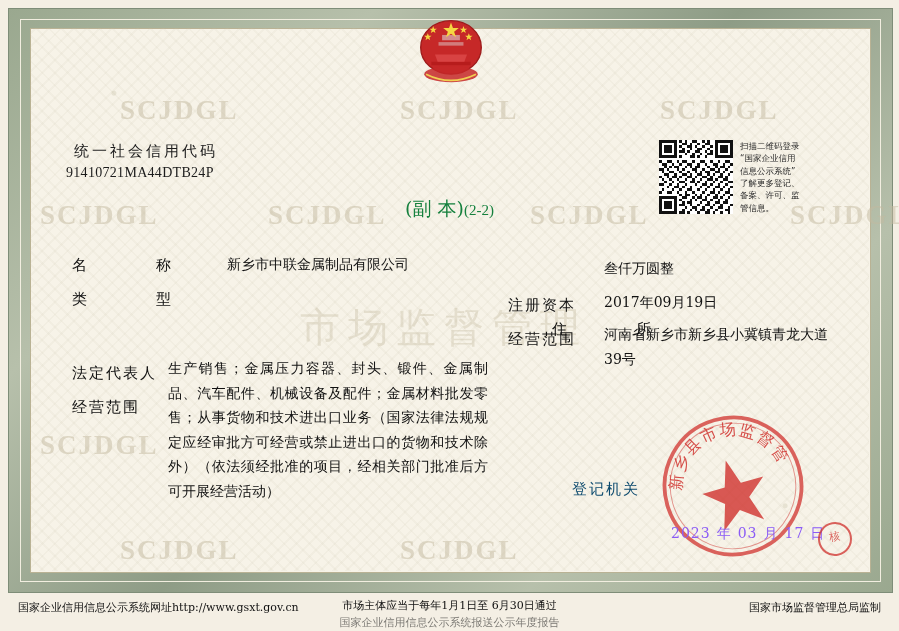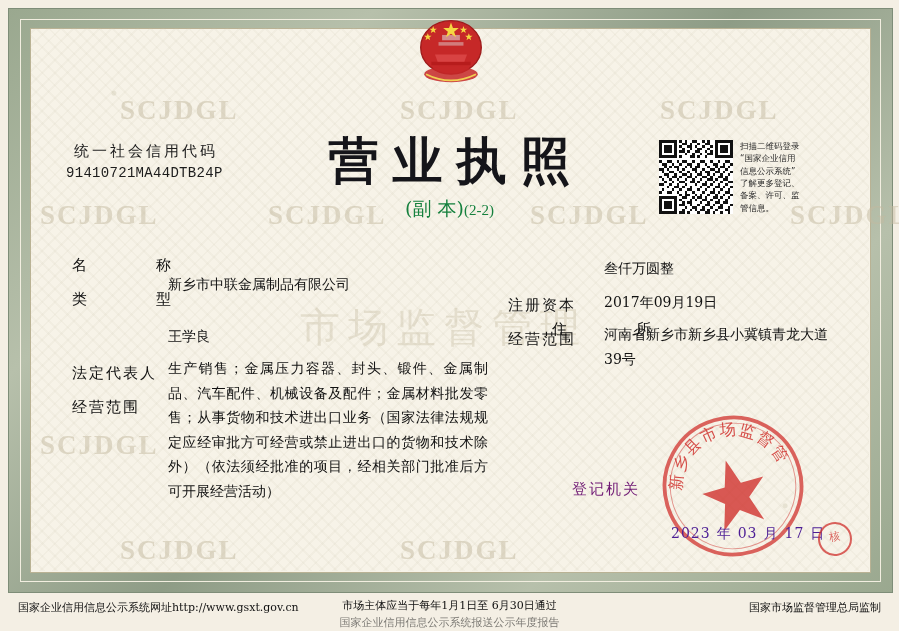--- a/index.html
+++ b/index.html
@@ -87,21 +87,21 @@
     color: #1c1c1c;
   }
   .code-label {
     font-size: 15px;
     letter-spacing: 3px;
     margin-left: 8px;
   }
   .code-value {
     font-size: 14px;
     margin-top: 4px;
-    font-family: Liberation Mono, monospace;
+    font-family: Liberation Serif, serif;
     letter-spacing: .3px;
   }
   .title {
     position: absolute;
     left: 0; top: 128px;
     width: 899px;
     text-align: center;
     font-family: "DejaVu Serif", serif;
     font-weight: bold;
     font-size: 50px;
@@ -162,28 +162,28 @@
     width: 152px; height: 152px;
     transform: rotate(-16deg);
     pointer-events: none;
   }
   .reg-label {
     position: absolute;
     left: 572px; top: 480px;
     font-family: "DejaVu Serif", serif;
     font-size: 15px;
     letter-spacing: 2px;
-    color: #701a75;
+    color: #0c4a6e;
   }
   .date-row {
     position: absolute;
     left: 668px; top: 525px;
     font-family: "DejaVu Serif", serif;
     font-size: 14px;
-    color: #4c1d95;
+    color: #8b5cf6;
     letter-spacing: 1px;
   }
   .date-row span { margin: 0 3px; }
   .stamp-small {
     position: absolute;
     left: 818px; top: 522px;
     width: 30px; height: 30px;
     border: 2px solid #d0312d;
     border-radius: 50%;
     color: #d0312d;
@@ -267,21 +267,20 @@
       <ellipse cx="50" cy="72" rx="30" ry="9" fill="#c62828" opacity=".85"></ellipse>
       <path d="M22 72 q28 14 56 0" fill="none" stroke="#f0cf52" stroke-width="2"></path>
     </svg>
   </div>
 
   <div class="code-block">
     <div class="code-label">统一社会信用代码</div>
     <div class="code-value">91410721MA44DTB24P</div>
   </div>
 
-  <div class="title">营业执照</div>
   <div class="subtitle">
     <span>(副 本)</span><span class="paren">(2-2)</span>
   </div>
 
   <div class="qr">
     <svg viewBox="0 0 29 29" width="74" height="74" shape-rendering="crispEdges">
       <rect width="29" height="29" fill="#ffffff"></rect>
       <g fill="#111111">
         <rect x="0" y="0" width="7" height="1"></rect>
           <rect x="0" y="6" width="7" height="1"></rect>
@@ -508,26 +507,25 @@
     </svg>
   </div>
   <div class="qr-note" style="white-space: pre-line;">扫描二维码登录
 “国家企业信用
 信息公示系统”
 了解更多登记、
 备案、许可、监
 管信息。</div>
 
   <div class="field-label lbl-sp4" style="left:72px; top:256px;">名　　称</div>
-  <div class="field-value" style="left:168px; top:272px; width:300px;">新乡市中联金属制品有限公司</div>
+  <div class="field-value" style="left:168px; top:252px; width:300px;text-align:center;">新乡市中联金属制品有限公司</div>
 
   <div class="field-label lbl-sp4" style="left:72px; top:290px;">类　　型</div>
 
   <div class="field-label lbl-sp2" style="left:72px; top:324px;">法定代表人</div>
-  <div class="field-value" style="left:168px; top:324px; width:300px;">王学良</div>
 
   <div class="field-label lbl-sp2" style="left:72px; top:358px;">经营范围</div>
   <div class="field-value" style="left:168px; top:356px; width:320px; text-align: justify;">生产销售；金属压力容器、封头、锻件、金属制品、汽车配件、机械设备及配件；金属材料批发零售；从事货物和技术进出口业务（国家法律法规规定应经审批方可经营或禁止进出口的货物和技术除外）（依法须经批准的项目，经相关部门批准后方可开展经营活动）</div>
 
   <div class="field-label lbl-sp2" style="left:508px; top:256px;">注册资本</div>
   <div class="field-value" style="left:604px; top:256px; width:240px;">叁仟万圆整</div>
 
   <div class="field-label lbl-sp2" style="left:508px; top:290px;">经营范围</div>
   <div class="field-value" style="left:604px; top:290px; width:240px;">2017年09月19日</div>
 

